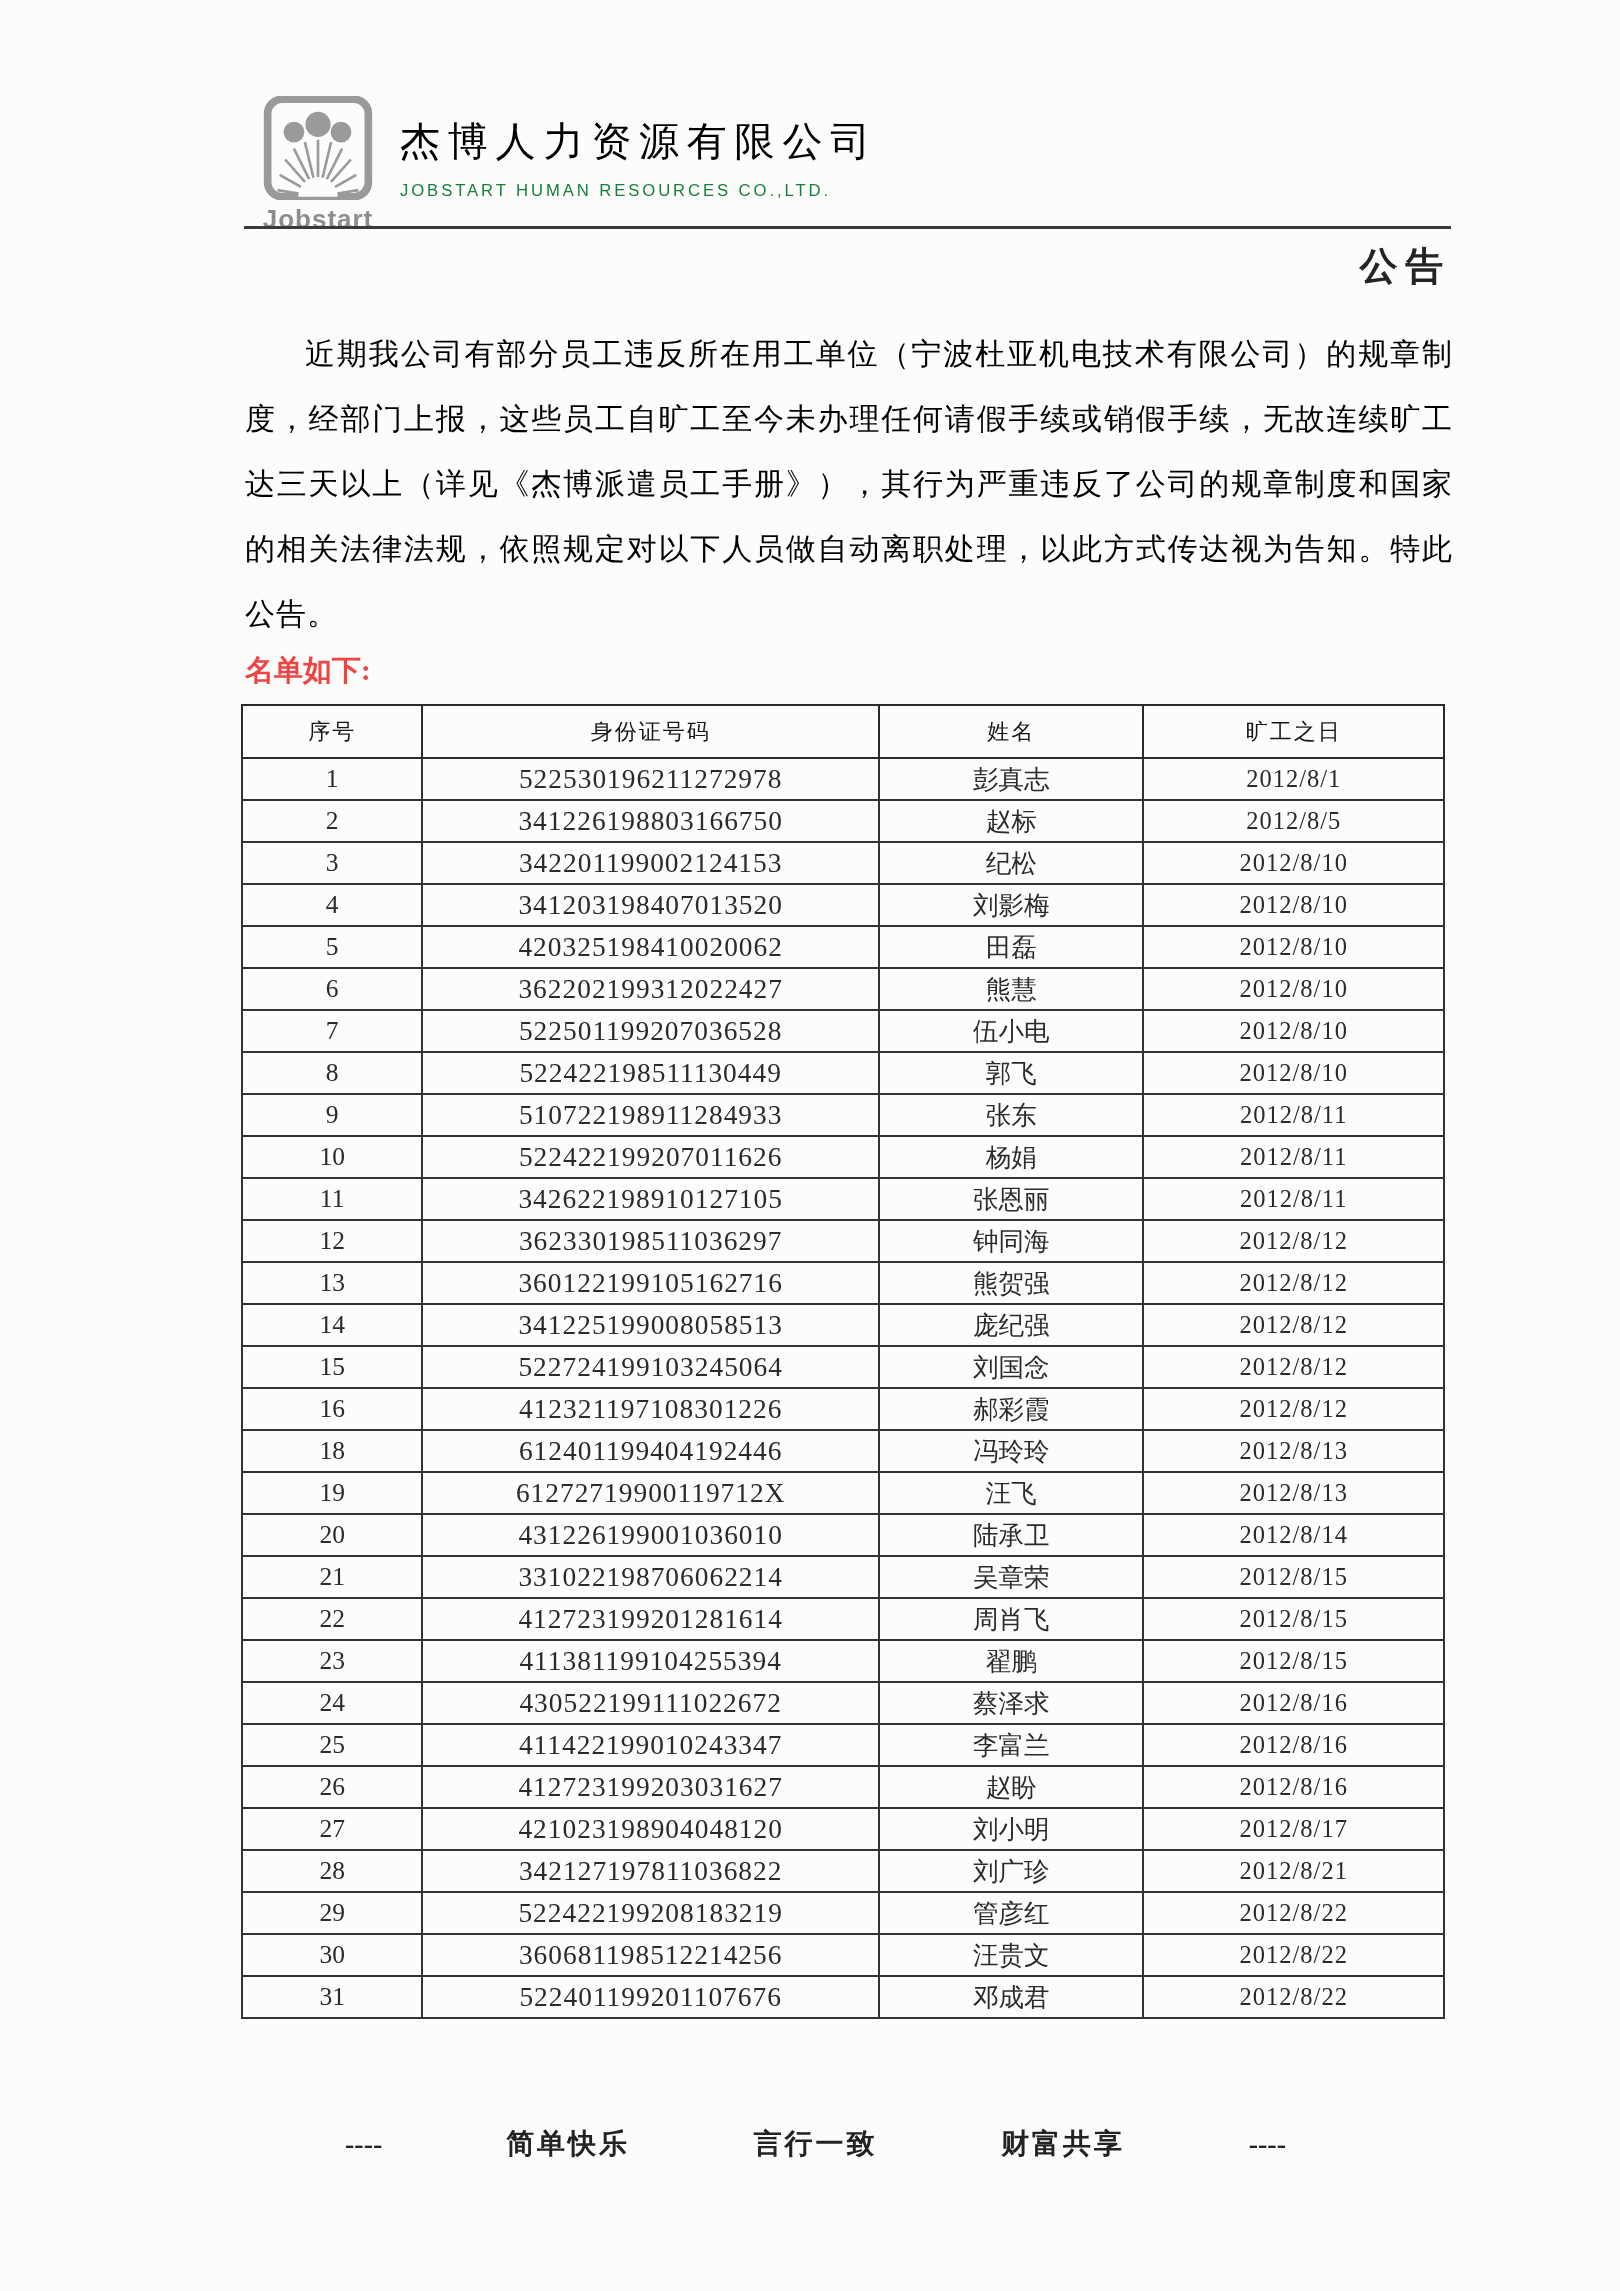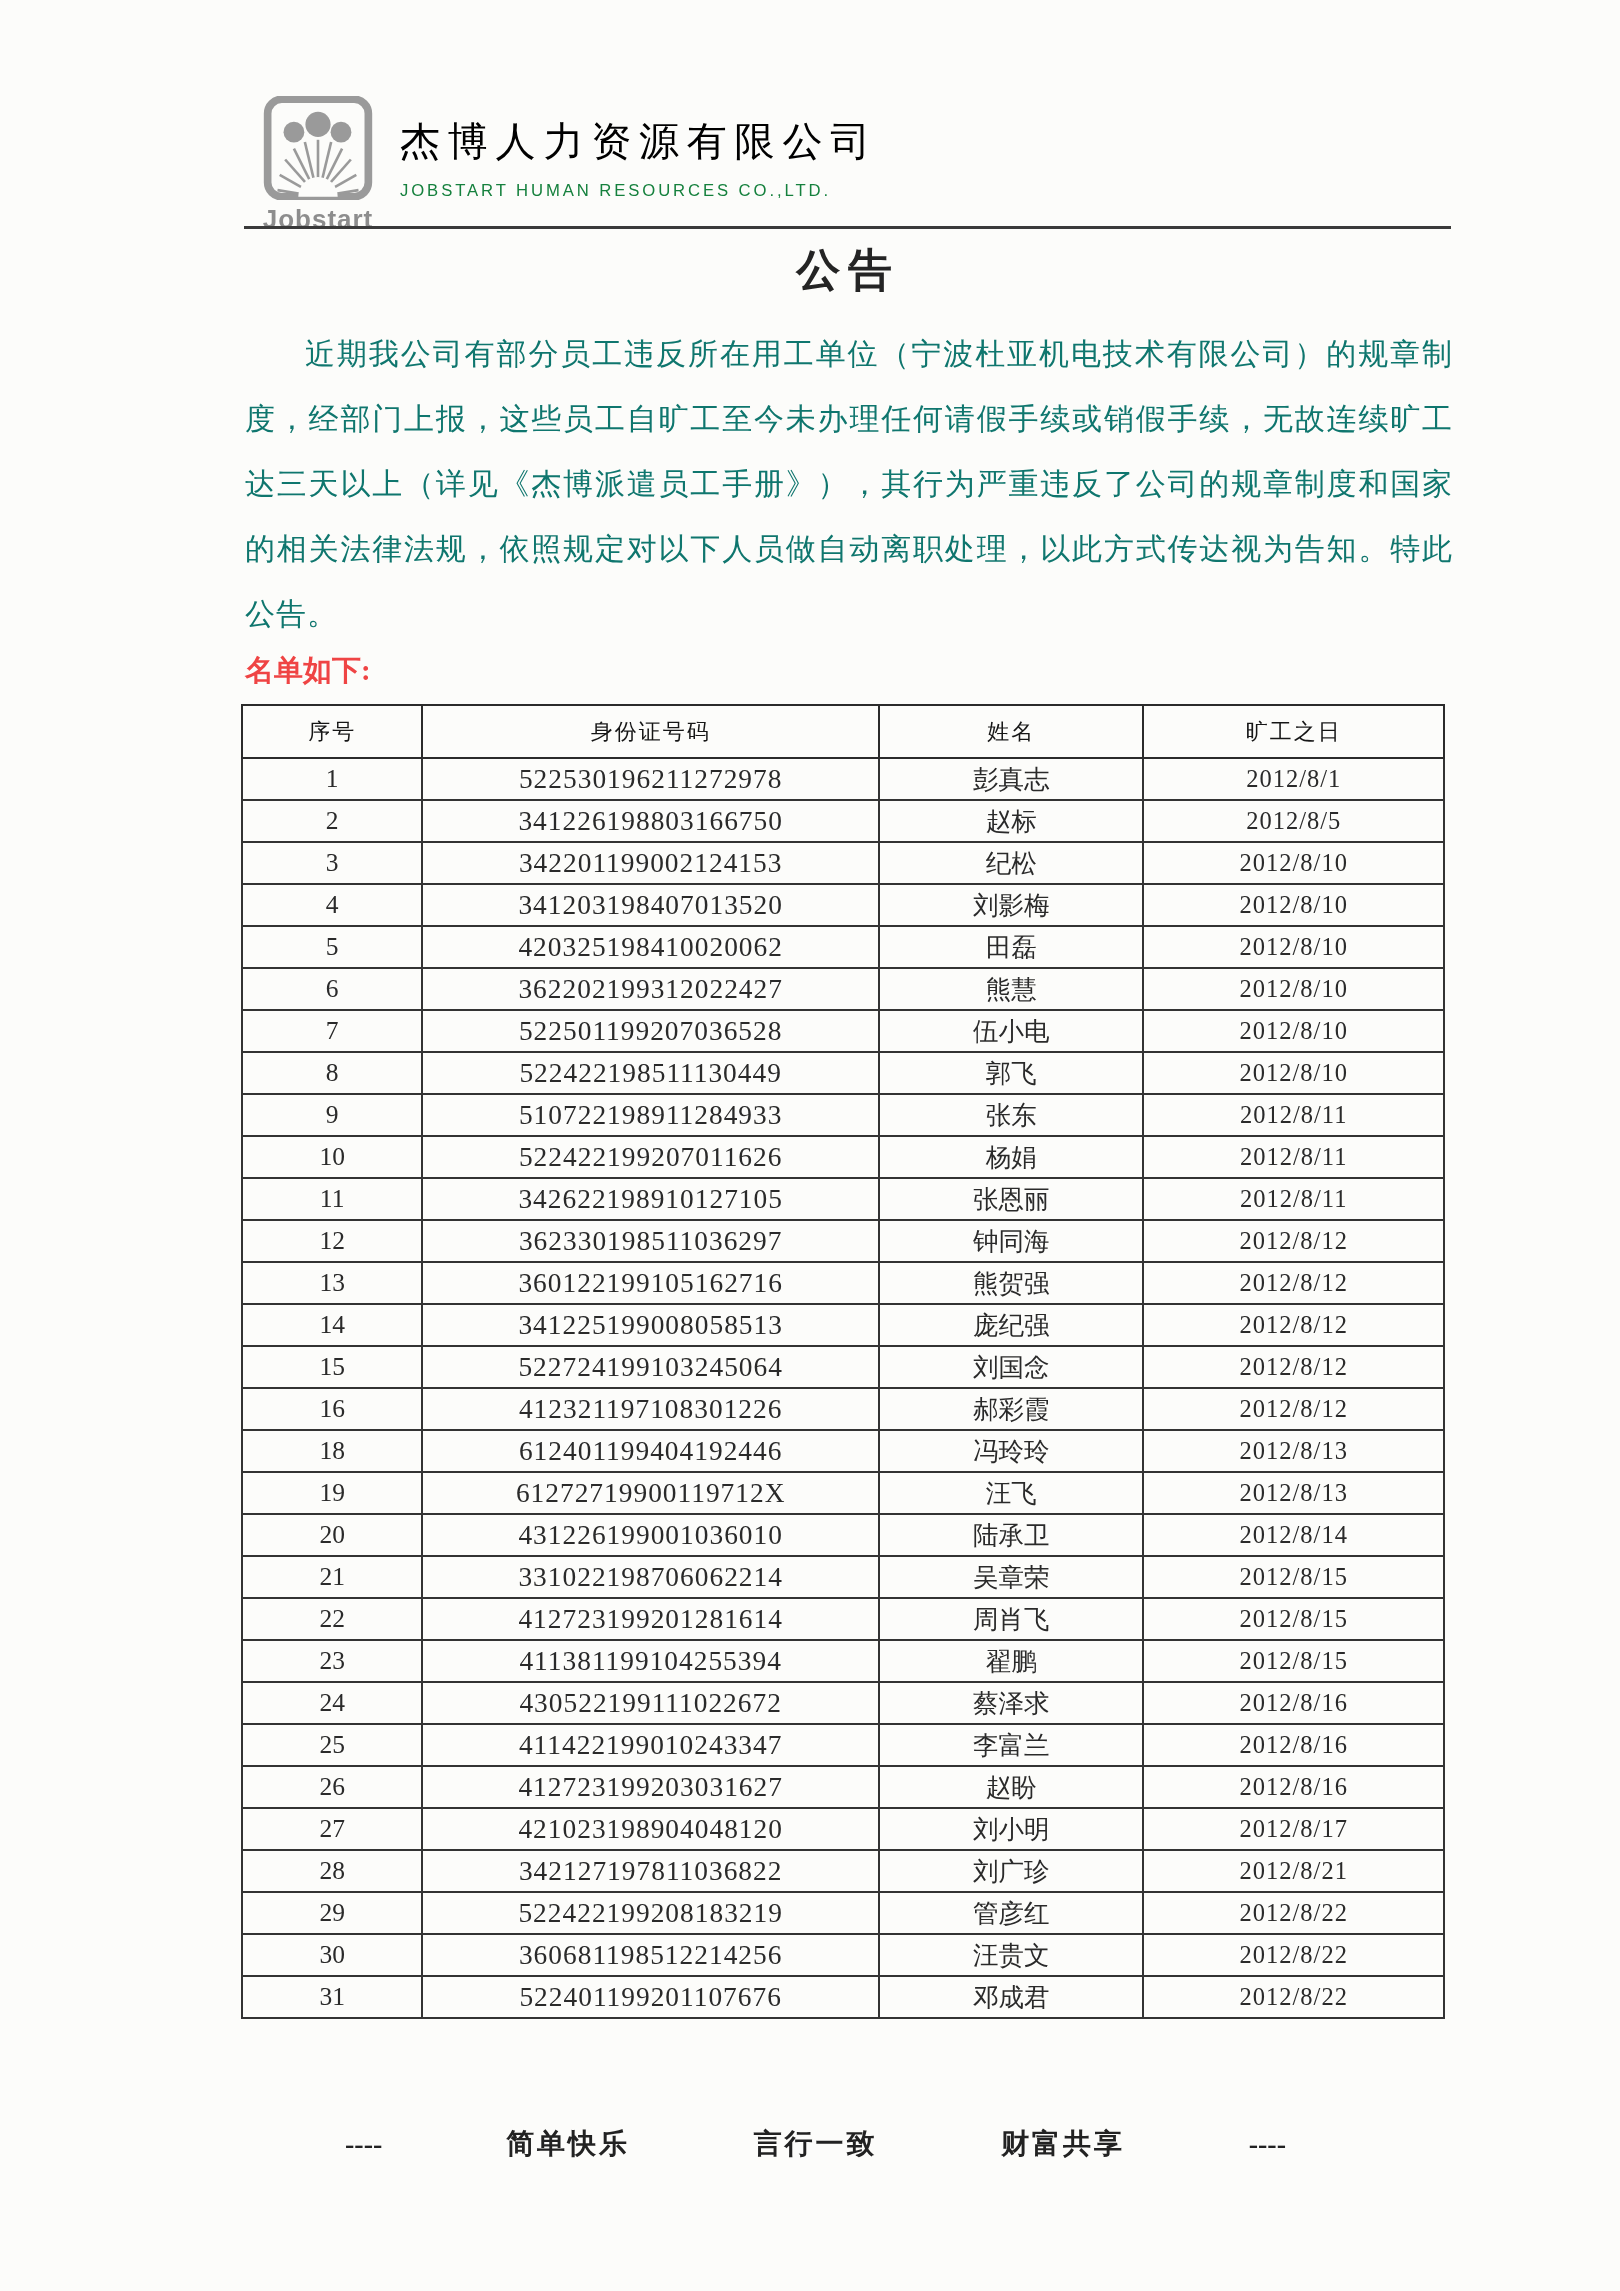--- a/index.html
+++ b/index.html
@@ -30,26 +30,26 @@
     font-family:"Liberation Sans", sans-serif;
     font-size:16.7px;color:#15803d;letter-spacing:2.9px;margin-top:11.8px;
   }
   .header-rule{
     position:absolute;left:244px;top:226px;width:1207px;height:2.9px;
     background:#3a3a3a;
   }
   
   .doc-title{
     position:absolute;left:245px;top:241px;width:1206px;
-    text-align:center;font-size:44px;font-weight:bold;letter-spacing:7.8px;
+    text-align:right;font-size:38px;font-weight:bold;letter-spacing:7.8px;
     color:#242424;
   }
   .doc-paragraph{
     position:absolute;left:245px;top:321px;width:1208px;
-    font-size:30px;line-height:65px;color:#0f766e;
+    font-size:30px;line-height:65px;color:#000000;
     text-align:justify;text-indent:2em;
     letter-spacing:1px;
   }
   .list-label{
     position:absolute;left:245px;top:651px;
     font-size:29px;font-weight:bold;color:#ef4444;
   }
   
   table.roster{
     position:absolute;left:241px;top:704px;width:1204px;

